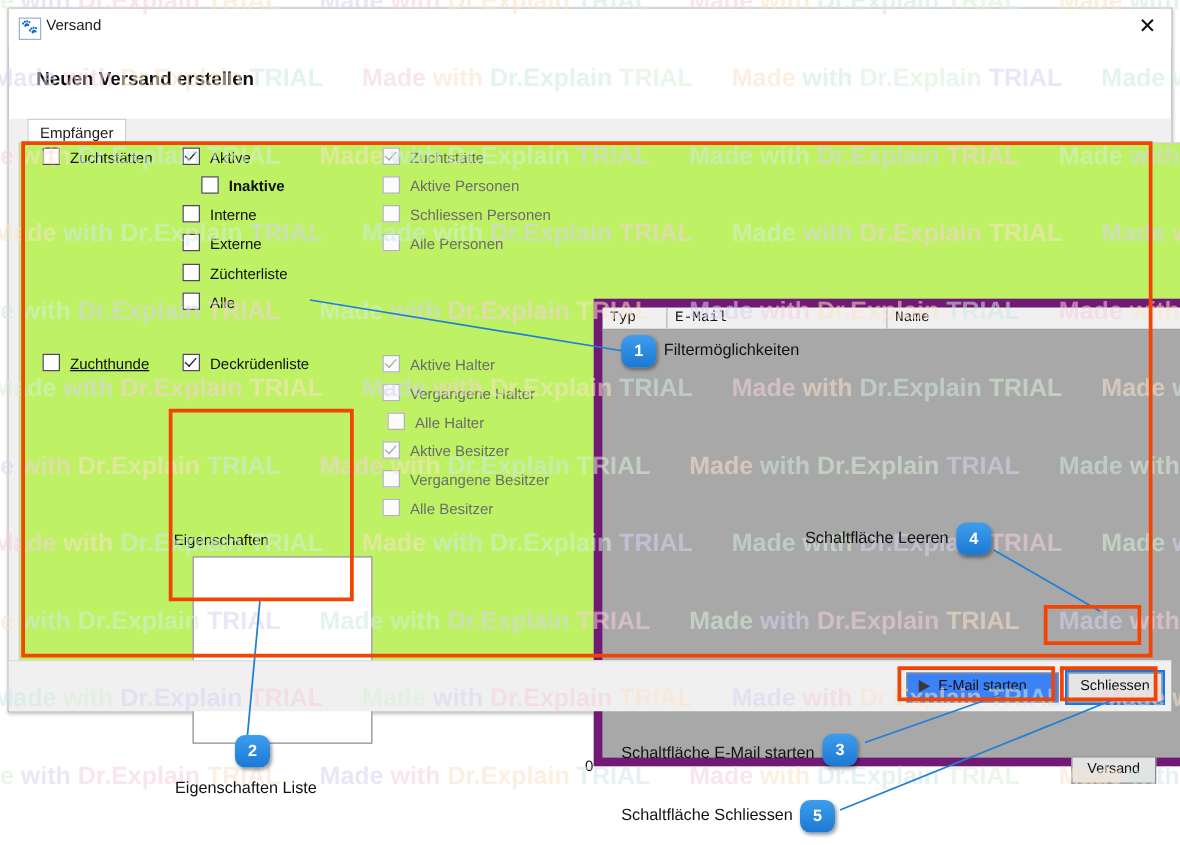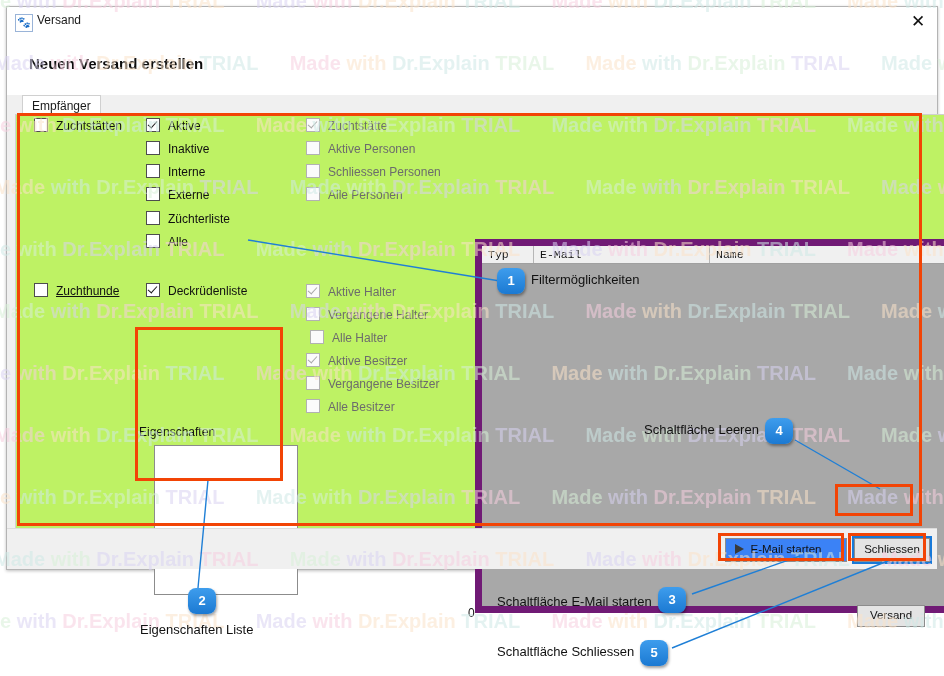--- a/index.html
+++ b/index.html
@@ -298,21 +298,21 @@
       <div id="tab-empfaenger">Empfänger</div>
 
       <div id="tabpage">
 
         <div id="col1">
             <div class="cb" style="left: 18px; top: 3px;"><span class="box"></span><span>Zuchtstätten</span></div>
             <div class="cb" style="left: 18px; top: 168px; text-decoration: underline;"><span class="box"></span><span>Zuchthunde</span></div>
           </div>
         <div id="col2">
             <div class="cb" style="left: 130px; top: 3px;"><span class="box checked"></span><span>Aktive</span></div>
-            <div class="cb" style="left: 130px; top: 26px;"><span class="box"></span><span>Inaktive</span></div>
+            <div class="cb" style="left: 145px; top: 26px; font-weight: bold;"><span class="box"></span><span>Inaktive</span></div>
             <div class="cb" style="left: 130px; top: 49px;"><span class="box"></span><span>Interne</span></div>
             <div class="cb" style="left: 130px; top: 72px;"><span class="box"></span><span>Externe</span></div>
             <div class="cb" style="left: 130px; top: 96px;"><span class="box"></span><span>Züchterliste</span></div>
             <div class="cb" style="left: 130px; top: 119px;"><span class="box"></span><span>Alle</span></div>
             <div class="cb" style="left: 130px; top: 168px;"><span class="box checked"></span><span>Deckrüdenliste</span></div>
           </div>
         <div id="col3">
             <div class="cb dis" style="left: 290px; top: 3px;"><span class="box checked"></span><span>Zuchtstätte</span></div>
             <div class="cb dis" style="left: 290px; top: 26px;"><span class="box"></span><span>Aktive Personen</span></div>
             <div class="cb dis" style="left: 290px; top: 49px;"><span class="box"></span><span>Schliessen Personen</span></div>

